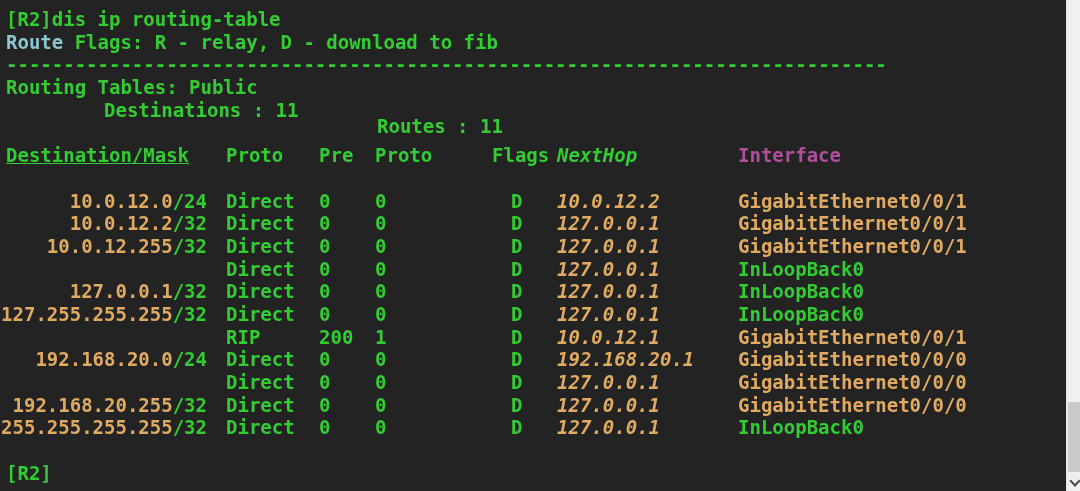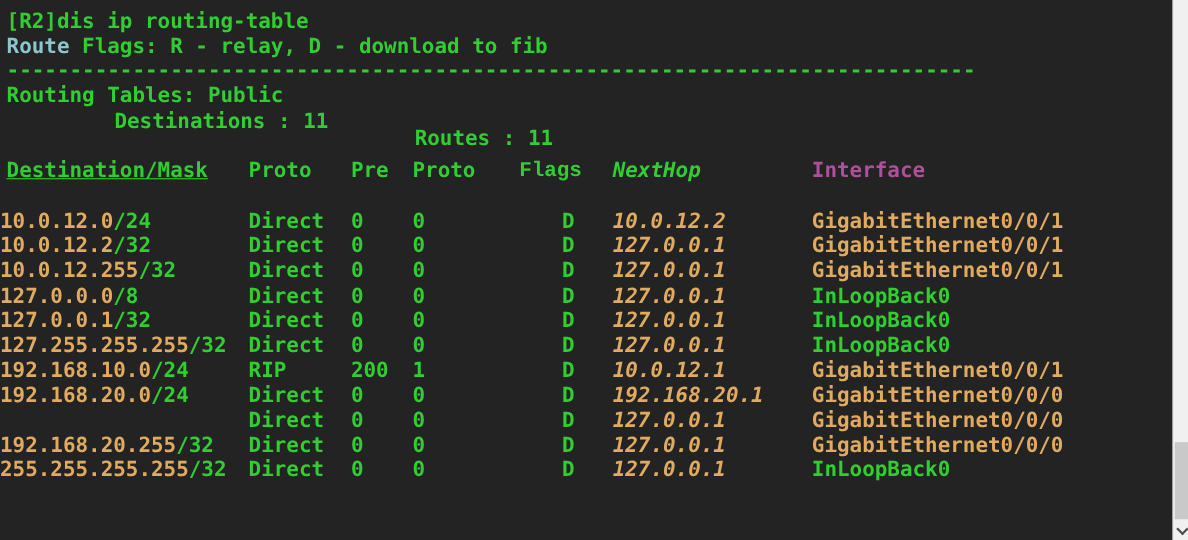--- a/index.html
+++ b/index.html
@@ -34,27 +34,27 @@
   .pad { padding-left: 6px; }
   .g  { color: var(--green,   #32cd32); }
   .o  { color: var(--orange,  #e0aa60); }
   .cy { color: var(--cyan,    #8cc6d0); }
   .mg { color: var(--magenta, #b0509c); }
   .abs { position: absolute; top: 0; }
   .dest {
     position: absolute;
     left: 0; top: 0;
     width: 207px;
-    text-align: left;
+    text-align: right;
   }
   .c-dm     { left: 6px; text-decoration: underline; }
   .c-proto  { left: 226px; }
   .c-pre    { left: 319px; }
   .c-cost   { left: 375px; }
-  .c-flagh  { left: 472px; font-family: Liberation Mono, monospace; }
+  .c-flagh  { left: 492px; }
   .c-flag   { left: 511px; }
   .c-nh     { left: 557px; font-style: italic; }
   .c-if     { left: 738px; }
   .c-dests  { left: 104px; }
   .c-routes { left: 377px; margin-top: 16px; }
   .scrollbar {
     position: absolute;
     right: 0; top: 0;
     width: 14px;
     height: 491px;
@@ -138,21 +138,20 @@
     <span class="dest"><span class="o">10.0.12.255</span><span class="g">/32</span></span>
     <span class="abs g c-proto">Direct</span>
     <span class="abs g c-pre">0</span>
     <span class="abs g c-cost">0</span>
     <span class="abs g c-flag">D</span>
     <span class="abs o c-nh">127.0.0.1</span>
     <span class="abs c-if" style="color: rgb(224, 170, 96);">GigabitEthernet0/0/1</span>
   </div>
 
   <div class="line">
-    <span class="dest"><span class="o">127.0.0.0</span><span class="g">/8</span></span>
     <span class="abs g c-proto">Direct</span>
     <span class="abs g c-pre">0</span>
     <span class="abs g c-cost">0</span>
     <span class="abs g c-flag">D</span>
     <span class="abs o c-nh">127.0.0.1</span>
     <span class="abs c-if" style="color: rgb(50, 205, 50);">InLoopBack0</span>
   </div>
 
   <div class="line">
     <span class="dest"><span class="o">127.0.0.1</span><span class="g">/32</span></span>
@@ -168,21 +167,20 @@
     <span class="dest"><span class="o">127.255.255.255</span><span class="g">/32</span></span>
     <span class="abs g c-proto">Direct</span>
     <span class="abs g c-pre">0</span>
     <span class="abs g c-cost">0</span>
     <span class="abs g c-flag">D</span>
     <span class="abs o c-nh">127.0.0.1</span>
     <span class="abs c-if" style="color: rgb(50, 205, 50);">InLoopBack0</span>
   </div>
 
   <div class="line">
-    <span class="dest"><span class="o">192.168.10.0</span><span class="g">/24</span></span>
     <span class="abs g c-proto">RIP</span>
     <span class="abs g c-pre">200</span>
     <span class="abs g c-cost">1</span>
     <span class="abs g c-flag">D</span>
     <span class="abs o c-nh">10.0.12.1</span>
     <span class="abs c-if" style="color: rgb(224, 170, 96);">GigabitEthernet0/0/1</span>
   </div>
 
   <div class="line">
     <span class="dest"><span class="o">192.168.20.0</span><span class="g">/24</span></span>
@@ -218,20 +216,21 @@
     <span class="abs g c-proto">Direct</span>
     <span class="abs g c-pre">0</span>
     <span class="abs g c-cost">0</span>
     <span class="abs g c-flag">D</span>
     <span class="abs o c-nh">127.0.0.1</span>
     <span class="abs c-if" style="color: rgb(50, 205, 50);">InLoopBack0</span>
   </div>
 
   <div class="line"></div>
 
+  <div class="line pad"><span class="g">[R2]</span></div>
 
 </div>
 
 <div class="scrollbar">
   <div class="scroll-thumb"></div>
   <div class="scroll-down-btn">
     <span class="chevron-down"></span>
   </div>
 </div>
 

